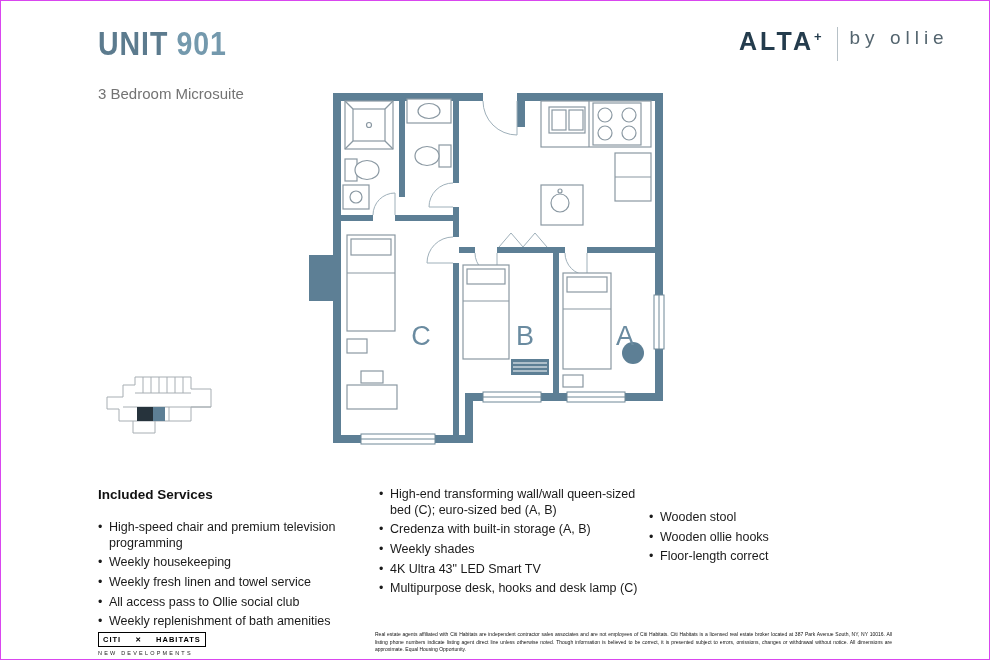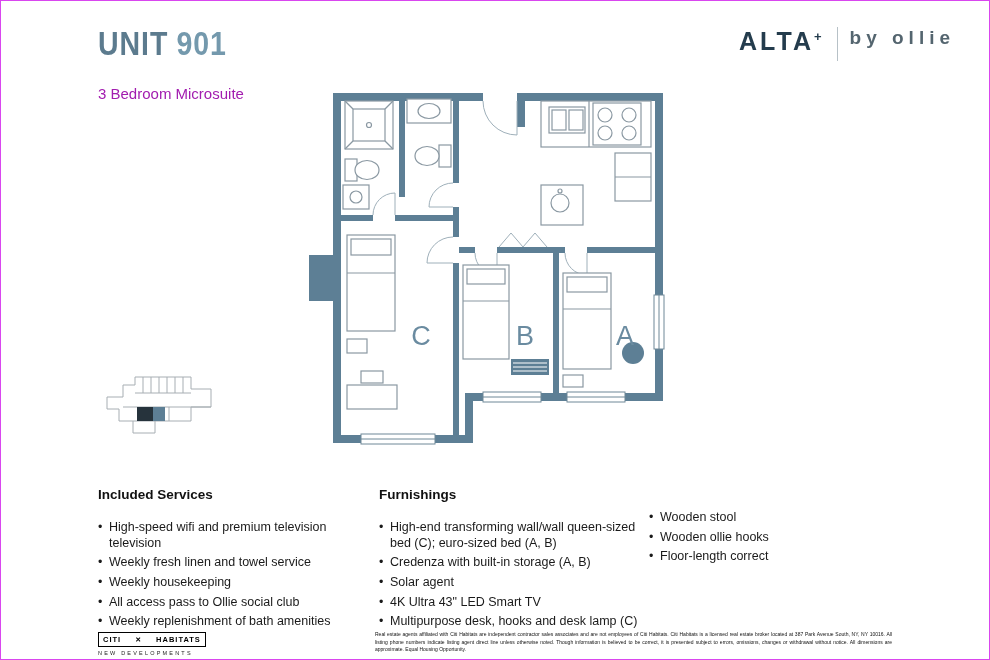--- a/index.html
+++ b/index.html
@@ -27,26 +27,26 @@
   .brand {
     position: absolute; left: 738px; top: 26px;
     display: flex; gap: 12px;
   }
   .brand .alta {
     font-size: 25px; font-weight: 700; letter-spacing: 3px; color: #243c4d;
   }
   .brand .alta sup { font-size: 13px; font-weight: 700; }
   .brand .divider { width: 1px; height: 34px; background: #b7c1c7; }
   .brand .byline {
-    font-size: 19px; font-weight: 700; letter-spacing: 5px; color: #54656f;
+    font-size: 19px; font-weight: 400; letter-spacing: 5px; color: #54656f;
   }
 
   .subtitle {
     position: absolute; left: 97px; top: 84px;
-    font-size: 15px; color: #a21caf;
+    font-size: 15px; color: #737373;
   }
 
   
   .floorplan { position: absolute; left: 302px; top: 86px; }
   .keyplan   { position: absolute; left: 98px;  top: 362px; }
   .room-label {
     font-family: "Liberation Sans", sans-serif;
     font-size: 27px; fill: #6a8ba0; font-weight: 400;
   }
 
@@ -262,34 +262,33 @@
       <line x1="70" y1="44" x2="70" y2="58"></line>
       <line x1="34" y1="58" x2="56" y2="58"></line>
     </g>
     <rect x="38" y="44" width="16" height="14" fill="#26333c"></rect>
     <rect x="54" y="44" width="12" height="14" fill="#5d7f95"></rect>
   </svg>
 
   <div class="section" id="included">
     <h3>Included Services</h3>
     <ul>
-      <li>High-speed wifi and premium television television</li>
+      <li>High-speed chair and premium television programming</li>
+      <li>Weekly housekeeping</li>
       <li>Weekly fresh linen and towel service</li>
-      <li>Weekly housekeeping</li>
       <li>All access pass to Ollie social club</li>
       <li>Weekly replenishment of bath amenities</li>
     </ul>
   </div>
 
   <div class="section" id="furnish">
-    <h3>Furnishings</h3>
     <ul>
       <li>High-end transforming wall/wall queen-sized bed (C); euro-sized bed (A, B)</li>
       <li>Credenza with built-in storage (A, B)</li>
-      <li>Solar agent</li>
+      <li>Weekly shades</li>
       <li>4K Ultra 43" LED Smart TV</li>
       <li>Multipurpose desk, hooks and desk lamp (C)</li>
     </ul>
   </div>
 
   <div class="section" id="furnish2">
     <ul>
       <li>Wooden stool</li>
       <li>Wooden ollie hooks</li>
       <li>Floor-length correct</li>

